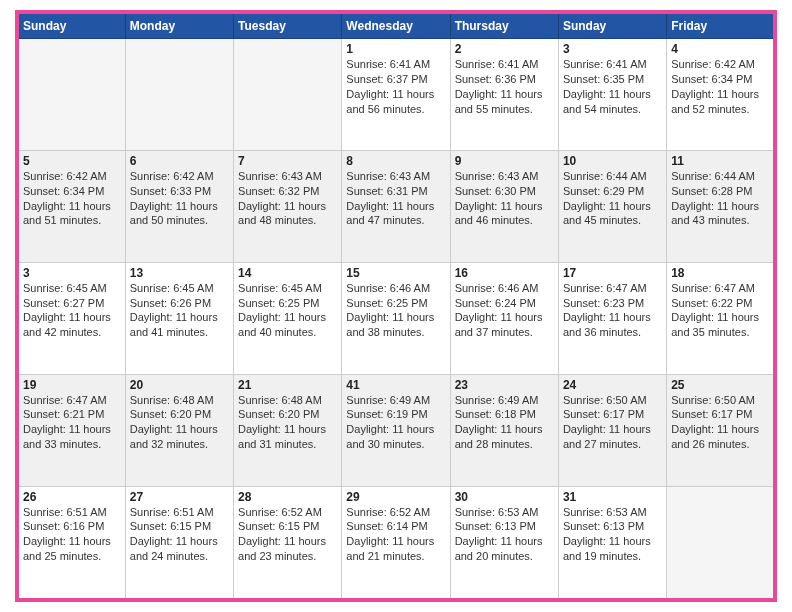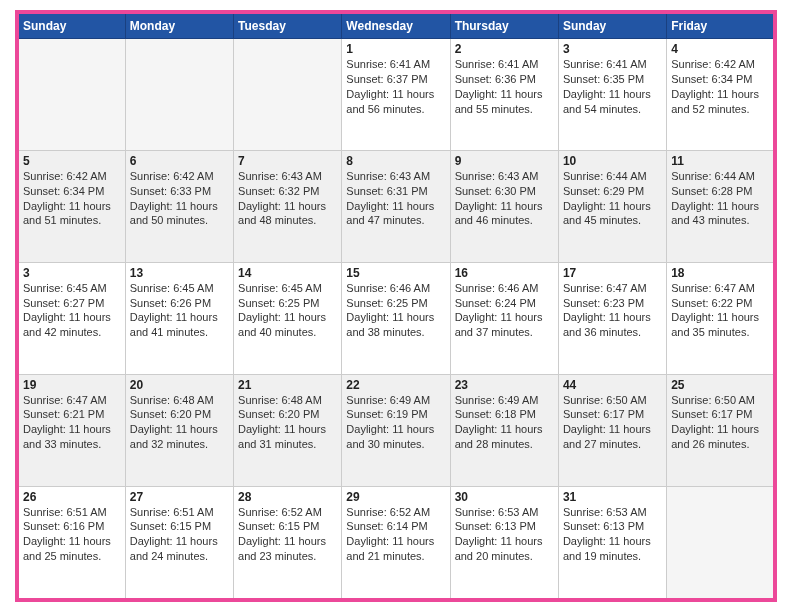--- a/index.html
+++ b/index.html
@@ -256,35 +256,35 @@
 and 32 minutes.</div>
           </td>
           <td>
             <span class="day-number">21</span>
             <div class="day-info" style="white-space: pre-line;">Sunrise: 6:48 AM
 Sunset: 6:20 PM
 Daylight: 11 hours
 and 31 minutes.</div>
           </td>
           <td>
-            <span class="day-number">22</span>
+            <span class="day-number">41</span>
             <div class="day-info" style="white-space: pre-line;">Sunrise: 6:49 AM
 Sunset: 6:19 PM
 Daylight: 11 hours
 and 30 minutes.</div>
           </td>
           <td>
             <span class="day-number">23</span>
             <div class="day-info" style="white-space: pre-line;">Sunrise: 6:49 AM
 Sunset: 6:18 PM
 Daylight: 11 hours
 and 28 minutes.</div>
           </td>
           <td>
-            <span class="day-number">44</span>
+            <span class="day-number">24</span>
             <div class="day-info" style="white-space: pre-line;">Sunrise: 6:50 AM
 Sunset: 6:17 PM
 Daylight: 11 hours
 and 27 minutes.</div>
           </td>
           <td>
             <span class="day-number">25</span>
             <div class="day-info" style="white-space: pre-line;">Sunrise: 6:50 AM
 Sunset: 6:17 PM
 Daylight: 11 hours

